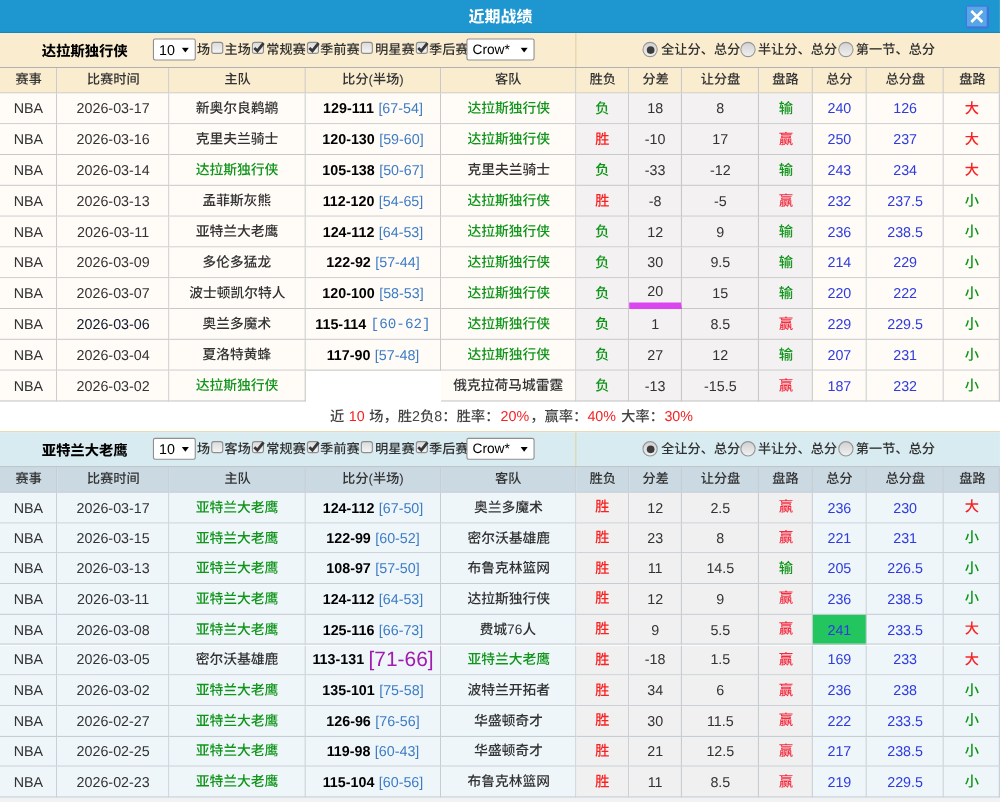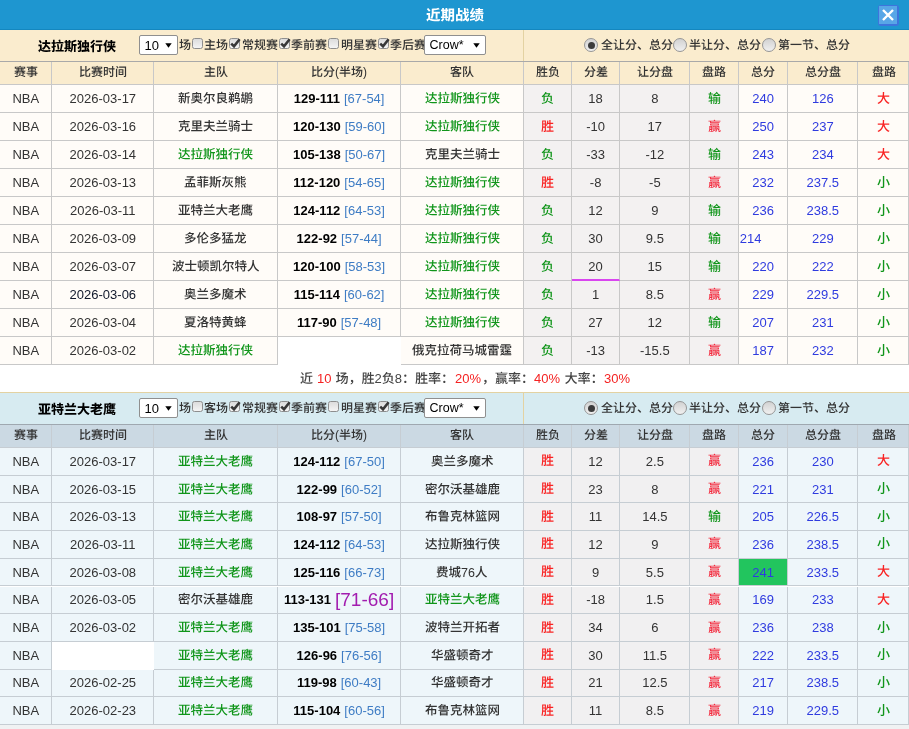--- a/index.html
+++ b/index.html
@@ -663,21 +663,21 @@
       <span style="font-family:'Liberation Sans',sans-serif;font-size:13px;color:#333333;white-space:nowrap;line-height:1">30</span>
     </div>
     <div style="position:absolute;left:619.5px;top:225.0px;width:70.5px;height:28px;background:#F3F1F1;border-right:1px solid #C8C8C8;border-bottom:1px solid #C8C8C8;box-sizing:border-box;display:flex;align-items:center;justify-content:center;z-index:1;overflow:visible;padding-left:1.2px">
       <span style="font-family:'Liberation Sans',sans-serif;font-size:13px;color:#333333;white-space:nowrap;line-height:1">9.5</span>
     </div>
     <div style="position:absolute;left:690px;top:225.0px;width:48.5px;height:28px;background:#F3F1F1;border-right:1px solid #C8C8C8;border-bottom:1px solid #C8C8C8;box-sizing:border-box;display:flex;align-items:center;justify-content:center;z-index:1;overflow:visible;padding-left:1.2px">
       <svg width="13" height="14" viewBox="0 0 13 14" fill="#10951A" style="display:block;overflow:visible">
         <use href="#r8f93" transform="translate(0.0,10.92) scale(0.013,-0.013)"></use>
       </svg>
     </div>
-    <div style="position:absolute;left:738.5px;top:225.0px;width:49.0px;height:28px;background:#FFFCF8;border-right:1px solid #C8C8C8;border-bottom:1px solid #C8C8C8;box-sizing:border-box;display:flex;align-items:center;justify-content:flex-start;z-index:1;overflow:visible;padding-left:1.2px">
+    <div style="position:absolute;left:738.5px;top:225.0px;width:49.0px;height:28px;background:#FFFCF8;border-right:1px solid #C8C8C8;border-bottom:1px solid #C8C8C8;box-sizing:border-box;display:flex;align-items:center;justify-content:center;z-index:1;overflow:visible;padding-left:1.2px">
       <span style="font-family:'Liberation Sans',sans-serif;font-size:13px;color:#2F3BDF;white-space:nowrap;line-height:1">214</span>
     </div>
     <div style="position:absolute;left:787.5px;top:225.0px;width:70.5px;height:28px;background:#FFFCF8;border-right:1px solid #C8C8C8;border-bottom:1px solid #C8C8C8;box-sizing:border-box;display:flex;align-items:center;justify-content:center;z-index:1;overflow:visible;padding-left:1.2px">
       <span style="font-family:'Liberation Sans',sans-serif;font-size:13px;color:#2F3BDF;white-space:nowrap;line-height:1">229</span>
     </div>
     <div style="position:absolute;left:858px;top:225.0px;width:51px;height:28px;background:#FFFCF8;border-right:1px solid #C8C8C8;border-bottom:1px solid #C8C8C8;box-sizing:border-box;display:flex;align-items:center;justify-content:center;z-index:1;overflow:visible;padding-left:1.2px">
       <svg width="13" height="14" viewBox="0 0 13 14" fill="#10951A" style="display:block;overflow:visible">
         <use href="#r5c0f" transform="translate(0.0,10.92) scale(0.013,-0.013)"></use>
       </svg>
     </div>
@@ -711,21 +711,21 @@
         <use href="#r72ec" transform="translate(37.5,10.5) scale(0.0125,-0.0125)"></use>
         <use href="#r884c" transform="translate(50.0,10.5) scale(0.0125,-0.0125)"></use>
         <use href="#r4fa0" transform="translate(62.5,10.5) scale(0.0125,-0.0125)"></use>
       </svg>
     </div>
     <div style="position:absolute;left:523.5px;top:253.0px;width:48.0px;height:28px;background:#F3F1F1;border-right:1px solid #C8C8C8;border-bottom:1px solid #C8C8C8;box-sizing:border-box;display:flex;align-items:center;justify-content:center;z-index:1;overflow:visible;padding-left:1.2px">
       <svg width="13" height="14" viewBox="0 0 13 14" fill="#10951A" style="display:block;overflow:visible">
         <use href="#r8d1f" transform="translate(0.0,10.92) scale(0.013,-0.013)"></use>
       </svg>
     </div>
-    <div style="position:absolute;left:571.5px;top:253.0px;width:48.0px;height:28px;background:#F3F1F1;border-right:1px solid #C8C8C8;border-bottom:2px solid #d946ef;box-sizing:border-box;display:flex;align-items:center;justify-content:center;z-index:1;overflow:visible;padding-left:1.2px">
+    <div style="position:absolute;left:571.5px;top:253.0px;width:48.0px;height:28px;background:#F3F1F1;border-right:1px solid #C8C8C8;border-bottom:6px solid #d946ef;box-sizing:border-box;display:flex;align-items:center;justify-content:center;z-index:1;overflow:visible;padding-left:1.2px">
       <span style="font-family:'Liberation Sans',sans-serif;font-size:13px;color:#333333;white-space:nowrap;line-height:1">20</span>
     </div>
     <div style="position:absolute;left:619.5px;top:253.0px;width:70.5px;height:28px;background:#F3F1F1;border-right:1px solid #C8C8C8;border-bottom:1px solid #C8C8C8;box-sizing:border-box;display:flex;align-items:center;justify-content:center;z-index:1;overflow:visible;padding-left:1.2px">
       <span style="font-family:'Liberation Sans',sans-serif;font-size:13px;color:#333333;white-space:nowrap;line-height:1">15</span>
     </div>
     <div style="position:absolute;left:690px;top:253.0px;width:48.5px;height:28px;background:#F3F1F1;border-right:1px solid #C8C8C8;border-bottom:1px solid #C8C8C8;box-sizing:border-box;display:flex;align-items:center;justify-content:center;z-index:1;overflow:visible;padding-left:1.2px">
       <svg width="13" height="14" viewBox="0 0 13 14" fill="#10951A" style="display:block;overflow:visible">
         <use href="#r8f93" transform="translate(0.0,10.92) scale(0.013,-0.013)"></use>
       </svg>
     </div>
@@ -751,21 +751,21 @@
         <use href="#r5965" transform="translate(0.0,10.5) scale(0.0125,-0.0125)"></use>
         <use href="#r5170" transform="translate(12.5,10.5) scale(0.0125,-0.0125)"></use>
         <use href="#r591a" transform="translate(25.0,10.5) scale(0.0125,-0.0125)"></use>
         <use href="#r9b54" transform="translate(37.5,10.5) scale(0.0125,-0.0125)"></use>
         <use href="#r672f" transform="translate(50.0,10.5) scale(0.0125,-0.0125)"></use>
       </svg>
     </div>
     <div style="position:absolute;left:277.5px;top:281.0px;width:123.0px;height:28px;background:#FFFCF8;border-right:1px solid #C8C8C8;border-bottom:1px solid #C8C8C8;box-sizing:border-box;display:flex;align-items:center;justify-content:center;z-index:1;overflow:visible;padding-left:1.2px">
       <span style="font-family:'Liberation Sans',sans-serif;font-size:13px;color:#000;font-weight:bold;white-space:nowrap;line-height:1">115-114</span>
       <span style="display:inline-block;width:4px"></span>
-      <span style="font-family:Liberation Sans, sans-serif;font-size:13px;color:#3E7CC4;white-space:nowrap;line-height:1">[60-62]</span>
+      <span style="font-family:Liberation Mono, monospace;font-size:13px;color:#3E7CC4;white-space:nowrap;line-height:1">[60-62]</span>
     </div>
     <div style="position:absolute;left:400.5px;top:281.0px;width:123.0px;height:28px;background:#FFFCF8;border-right:1px solid #C8C8C8;border-bottom:1px solid #C8C8C8;box-sizing:border-box;display:flex;align-items:center;justify-content:center;z-index:1;overflow:visible;padding-left:1.2px">
       <svg width="75" height="13" viewBox="0 0 75 13" fill="#10951A" style="display:block;overflow:visible">
         <use href="#r8fbe" transform="translate(0.0,10.5) scale(0.0125,-0.0125)"></use>
         <use href="#r62c9" transform="translate(12.5,10.5) scale(0.0125,-0.0125)"></use>
         <use href="#r65af" transform="translate(25.0,10.5) scale(0.0125,-0.0125)"></use>
         <use href="#r72ec" transform="translate(37.5,10.5) scale(0.0125,-0.0125)"></use>
         <use href="#r884c" transform="translate(50.0,10.5) scale(0.0125,-0.0125)"></use>
         <use href="#r4fa0" transform="translate(62.5,10.5) scale(0.0125,-0.0125)"></use>
       </svg>
@@ -1536,20 +1536,23 @@
       <span style="font-family:'Liberation Sans',sans-serif;font-size:13px;color:#2F3BDF;white-space:nowrap;line-height:1">238</span>
     </div>
     <div style="position:absolute;left:858px;top:614.2000000000002px;width:51px;height:27.7px;background:#EEF6FA;border-right:1px solid #C6CDD3;border-bottom:1px solid #C6CDD3;box-sizing:border-box;display:flex;align-items:center;justify-content:center;z-index:1;overflow:visible;padding-left:1.2px">
       <svg width="13" height="14" viewBox="0 0 13 14" fill="#10951A" style="display:block;overflow:visible">
         <use href="#r5c0f" transform="translate(0.0,10.92) scale(0.013,-0.013)"></use>
       </svg>
     </div>
     <div style="position:absolute;left:0px;top:641.9000000000002px;width:51.5px;height:27.7px;background:#EEF6FA;border-right:1px solid #C6CDD3;border-bottom:1px solid #C6CDD3;box-sizing:border-box;display:flex;align-items:center;justify-content:center;z-index:1;overflow:visible;padding-left:1.2px">
       <span style="font-family:'Liberation Sans',sans-serif;font-size:13px;color:#333333;white-space:nowrap;line-height:1">NBA</span>
     </div>
+    <div style="position:absolute;left:51.5px;top:641.9000000000002px;width:102.5px;height:27.7px;background:#EEF6FA;border-right:1px solid #C6CDD3;border-bottom:1px solid #C6CDD3;box-sizing:border-box;display:flex;align-items:center;justify-content:center;z-index:1;overflow:visible;padding-left:1.2px">
+      <span style="font-family:'Liberation Sans',sans-serif;font-size:13px;color:#333333;white-space:nowrap;line-height:1">2026-02-27</span>
+    </div>
     <div style="position:absolute;left:154px;top:641.9000000000002px;width:123.5px;height:27.7px;background:#EEF6FA;border-right:1px solid #C6CDD3;border-bottom:1px solid #C6CDD3;box-sizing:border-box;display:flex;align-items:center;justify-content:center;z-index:1;overflow:visible;padding-left:1.2px">
       <svg width="75" height="13" viewBox="0 0 75 13" fill="#10951A" style="display:block;overflow:visible">
         <use href="#r4e9a" transform="translate(0.0,10.5) scale(0.0125,-0.0125)"></use>
         <use href="#r7279" transform="translate(12.5,10.5) scale(0.0125,-0.0125)"></use>
         <use href="#r5170" transform="translate(25.0,10.5) scale(0.0125,-0.0125)"></use>
         <use href="#r5927" transform="translate(37.5,10.5) scale(0.0125,-0.0125)"></use>
         <use href="#r8001" transform="translate(50.0,10.5) scale(0.0125,-0.0125)"></use>
         <use href="#r9e70" transform="translate(62.5,10.5) scale(0.0125,-0.0125)"></use>
       </svg>
     </div>

